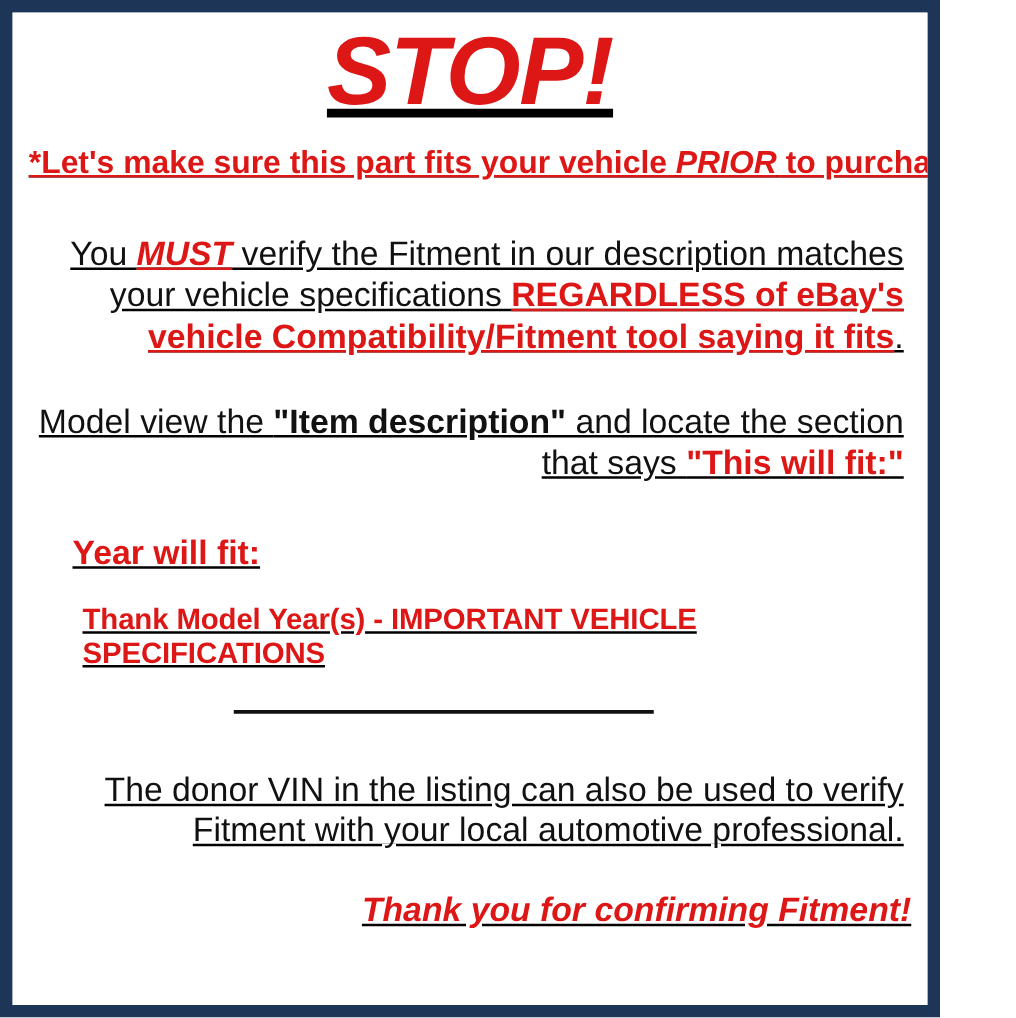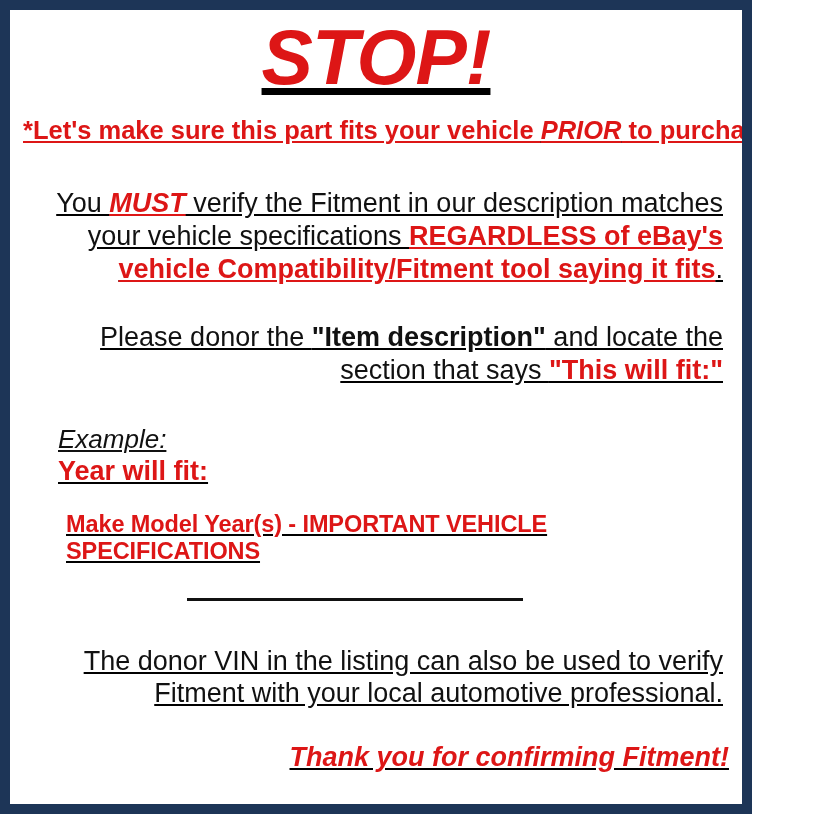--- a/index.html
+++ b/index.html
@@ -133,28 +133,25 @@
 
 <div id="notice-card">
   <div id="notice-inner">
 
     <h1 id="stop-heading">STOP!</h1>
 
     <p id="tagline"><span>*Let's make sure this part fits your vehicle </span><span class="i">PRIOR</span><span> to purchasing*</span></p>
 
     <p id="para-must" class="body-para"><span>You </span><span class="red b i u">MUST</span><span> verify the Fitment in our description matches your vehicle specifications </span><span class="red b u">REGARDLESS of eBay's vehicle Compatibility/Fitment tool saying it fits</span><span>.</span></p>
 
-    <p id="para-itemdesc" class="body-para"><span>Please donor the </span><span class="b">"Item description"</span><span> and locate the section that says </span><span class="red b">"This will fit:"</span></p>
+    <p id="para-itemdesc" class="body-para"><span>Model view the </span><span class="b">"Item description"</span><span> and locate the section that says </span><span class="red b">"This will fit:"</span></p>
 
     <div id="example-block">
-      <div>
-        <span id="example-label">Example:</span>
-      </div>
       <p id="example-fit-line">Year will fit:</p>
-      <p id="example-spec-line">Make Model Year(s) - IMPORTANT VEHICLE SPECIFICATIONS</p>
+      <p id="example-spec-line">Thank Model Year(s) - IMPORTANT VEHICLE SPECIFICATIONS</p>
     </div>
 
     <div id="divider-wrap">
       <hr id="section-divider">
     </div>
 
 
     <p id="para-vin" class="body-para">The donor VIN in the listing can also be used to verify Fitment with your local automotive professional.</p>
 
     <p id="thanks-line">Thank you for confirming Fitment!</p>

